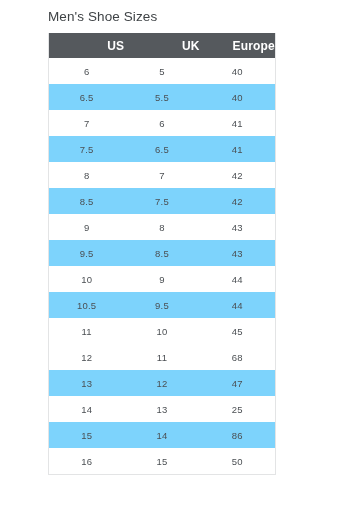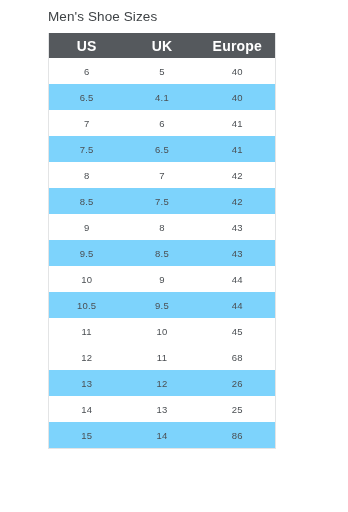--- a/index.html
+++ b/index.html
@@ -45,26 +45,26 @@
 
   table.size-table {
     width: 100%;
     border-collapse: collapse;
     table-layout: fixed;
   }
 
   table.size-table thead th {
     background: #55595d;
     color: #ffffff;
-    font-size: 14px;
+    font-size: 12px;
     font-weight: bold;
     letter-spacing: 0.2px;
     height: 25px;
     padding: 0;
-    text-align: center;
+    text-align: right;
     vertical-align: middle;
   }
 
   table.size-table tbody td {
     height: 26px;
     padding: 0;
     text-align: center;
     vertical-align: middle;
     font-size: 9.5px;
     color: #4b4f53;
@@ -97,21 +97,21 @@
           </tr>
       </thead>
       <tbody id="table-body">
           <tr class="row-odd">
             <td>6</td>
             <td>5</td>
             <td>40</td>
           </tr>
           <tr class="row-even">
             <td>6.5</td>
-            <td>4.1</td>
+            <td>5.5</td>
             <td>40</td>
           </tr>
           <tr class="row-odd">
             <td>7</td>
             <td>6</td>
             <td>41</td>
           </tr>
           <tr class="row-even">
             <td>7.5</td>
             <td>6.5</td>
@@ -153,29 +153,34 @@
             <td>45</td>
           </tr>
           <tr class="row-odd">
             <td>12</td>
             <td>11</td>
             <td>68</td>
           </tr>
           <tr class="row-even">
             <td>13</td>
             <td>12</td>
-            <td>26</td>
+            <td>47</td>
           </tr>
           <tr class="row-odd">
             <td>14</td>
             <td>13</td>
             <td>25</td>
           </tr>
           <tr class="row-even">
             <td>15</td>
             <td>14</td>
             <td>86</td>
           </tr>
+          <tr class="row-odd">
+            <td>16</td>
+            <td>15</td>
+            <td>50</td>
+          </tr>
         </tbody>
     </table>
   </div>
 
 </div>
 
 </body></html>

